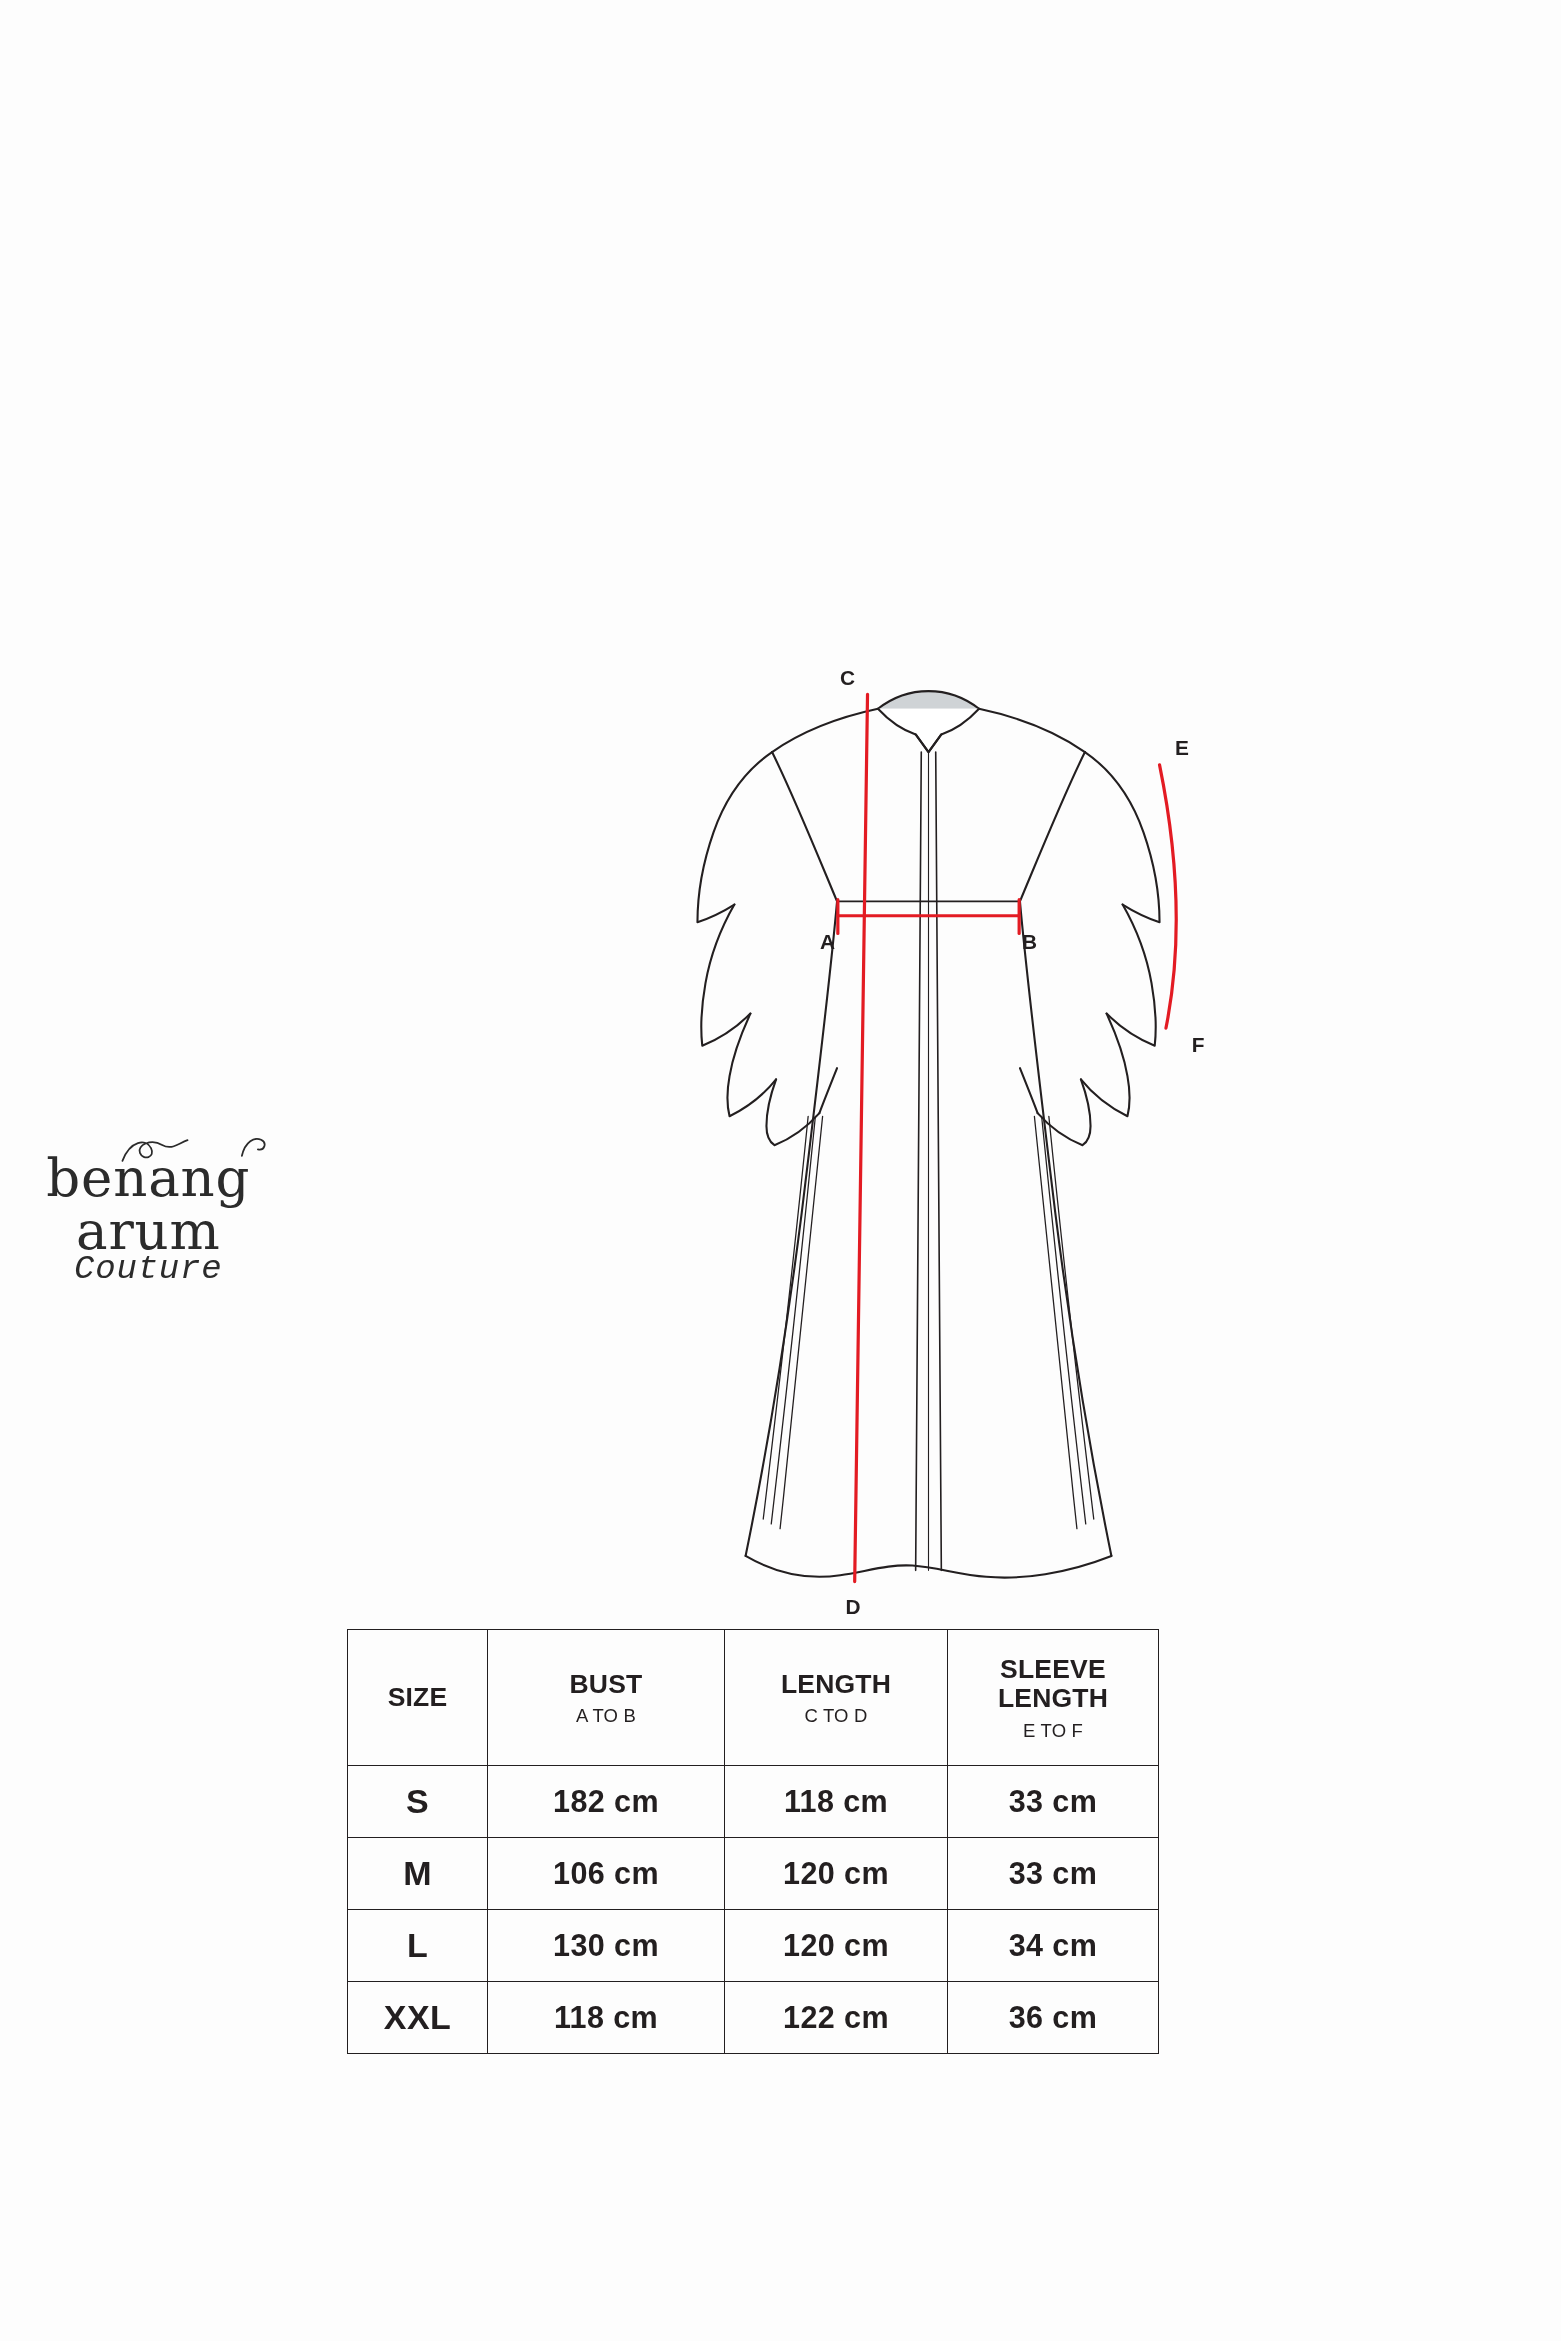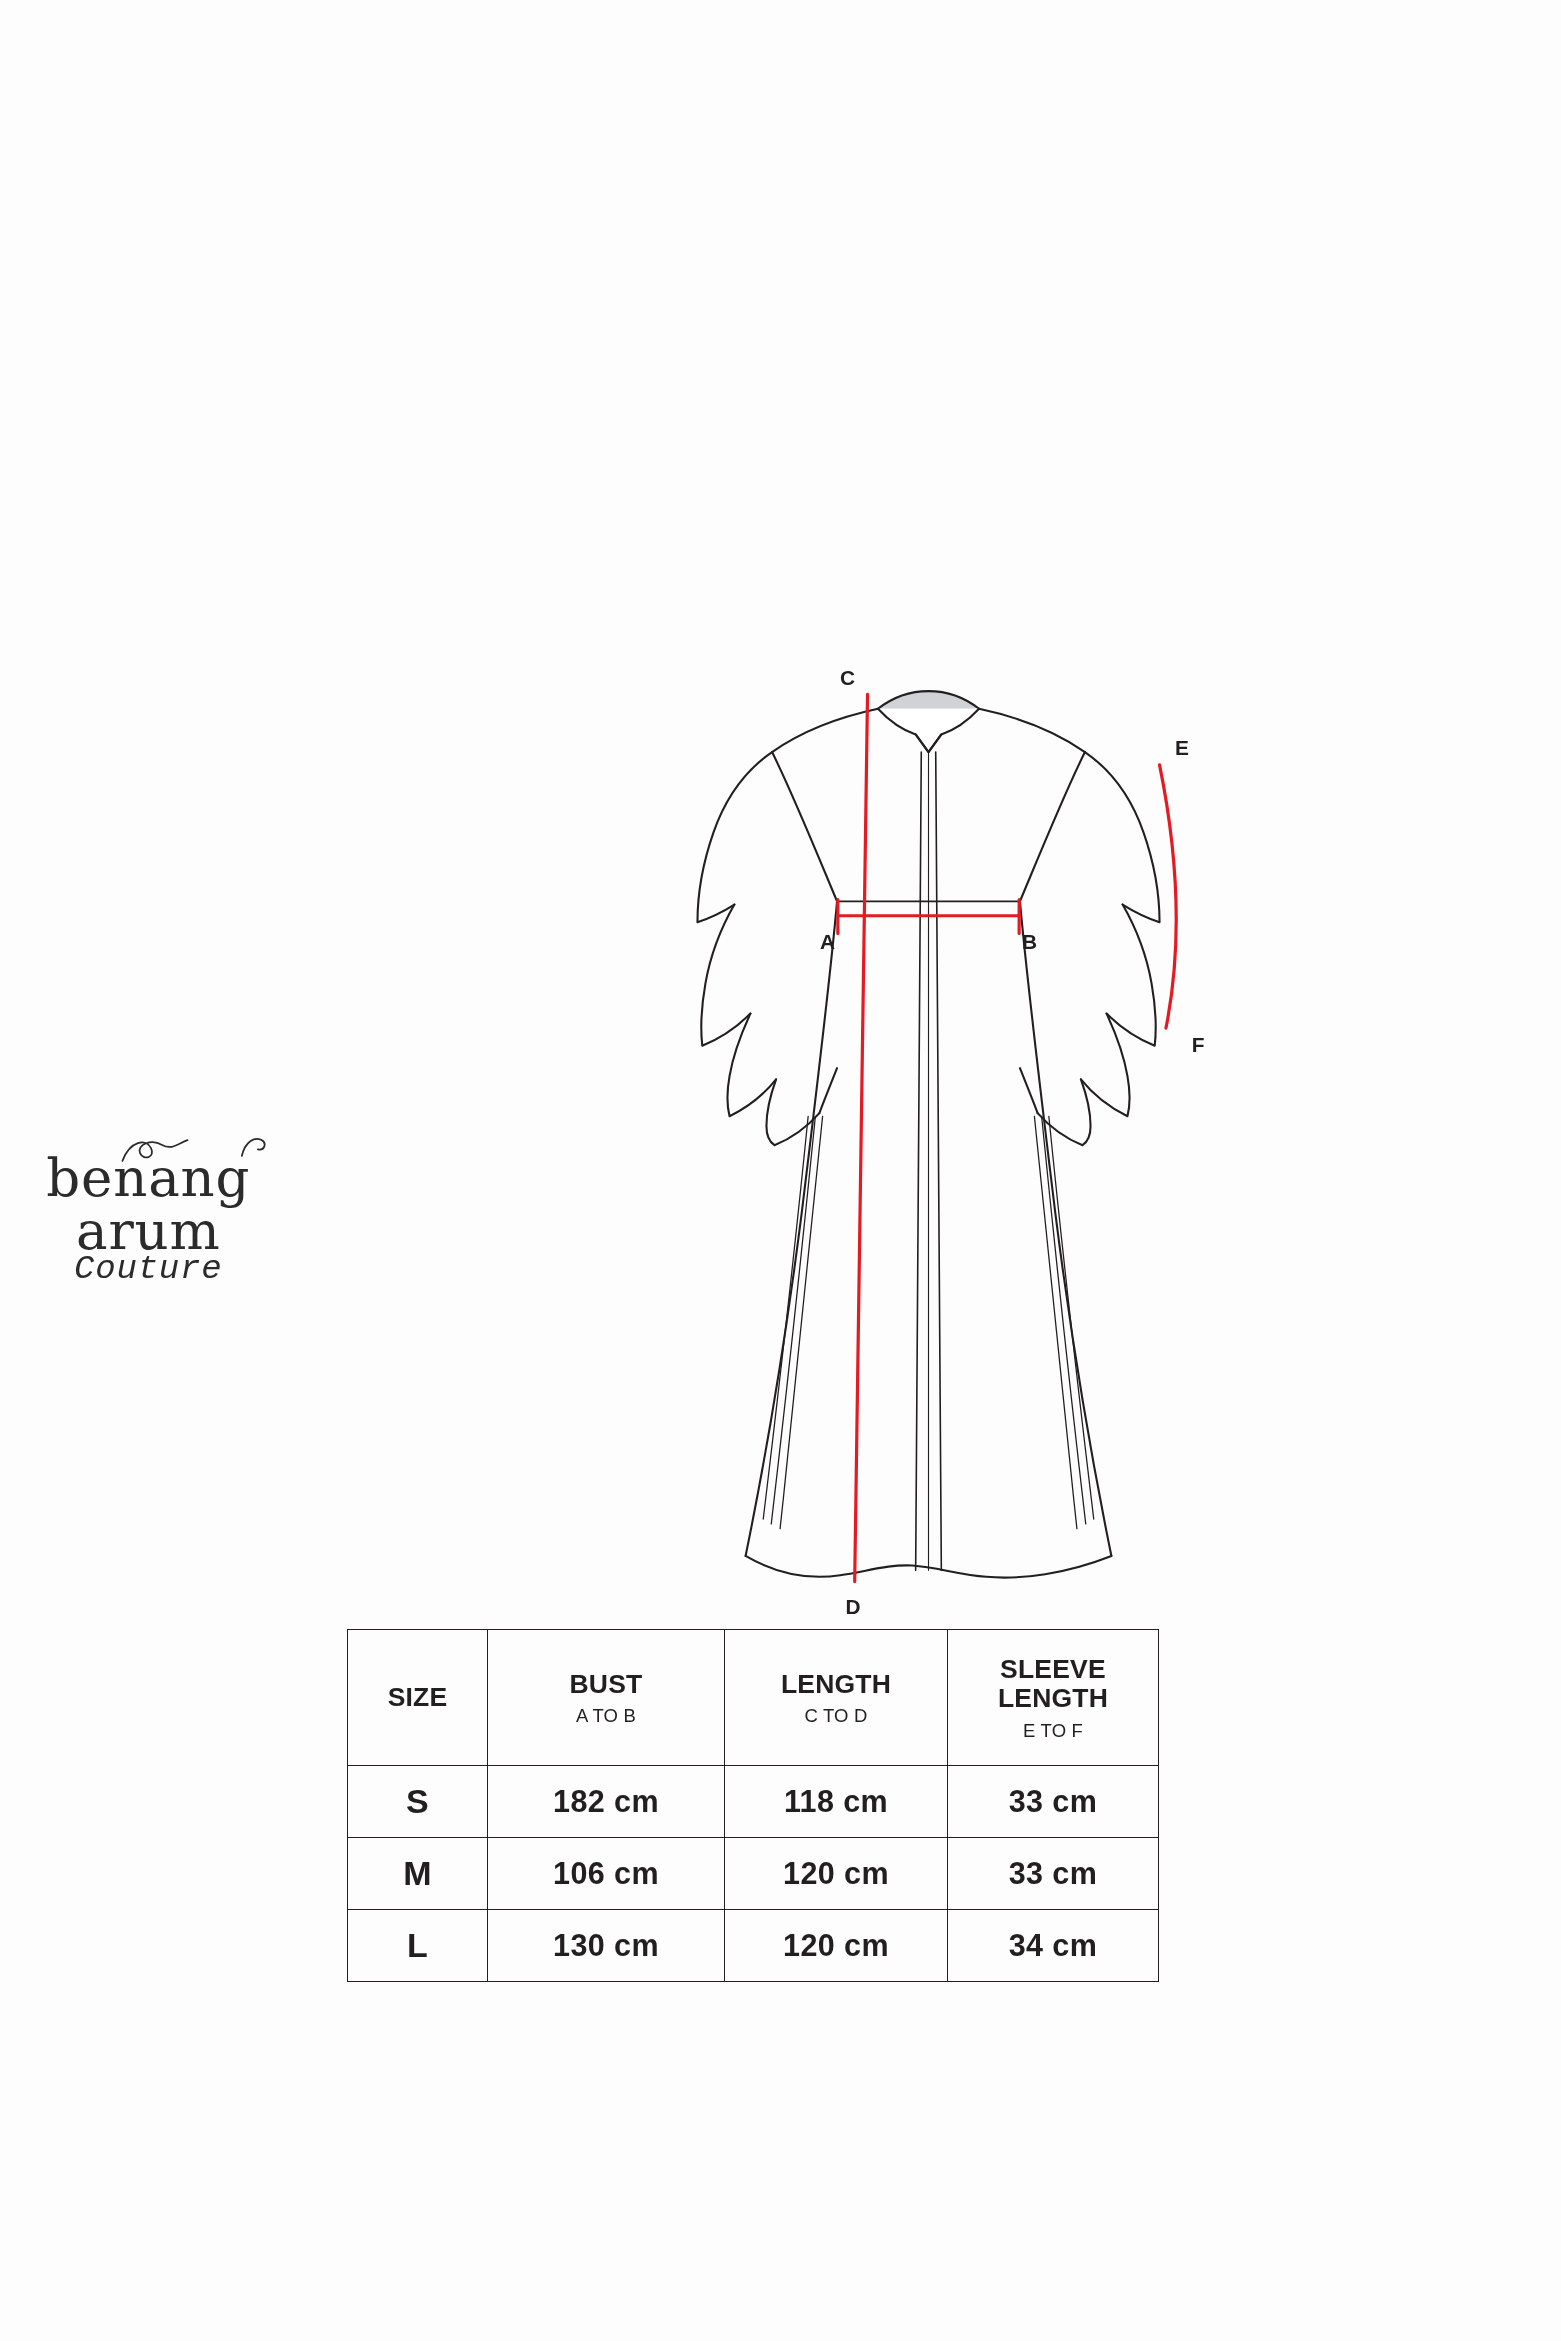--- a/index.html
+++ b/index.html
@@ -273,18 +273,24 @@
           <td>106 cm</td>
           <td>120 cm</td>
           <td>33 cm</td>
         </tr>
         <tr>
           <td class="size-cell">L</td>
           <td>130 cm</td>
           <td>120 cm</td>
           <td>34 cm</td>
         </tr>
+        <tr>
+          <td class="size-cell">XXL</td>
+          <td>118 cm</td>
+          <td>122 cm</td>
+          <td>36 cm</td>
+        </tr>
       </tbody>
     </table>
   </div>
 
 </div>
 
 
 </body></html>

